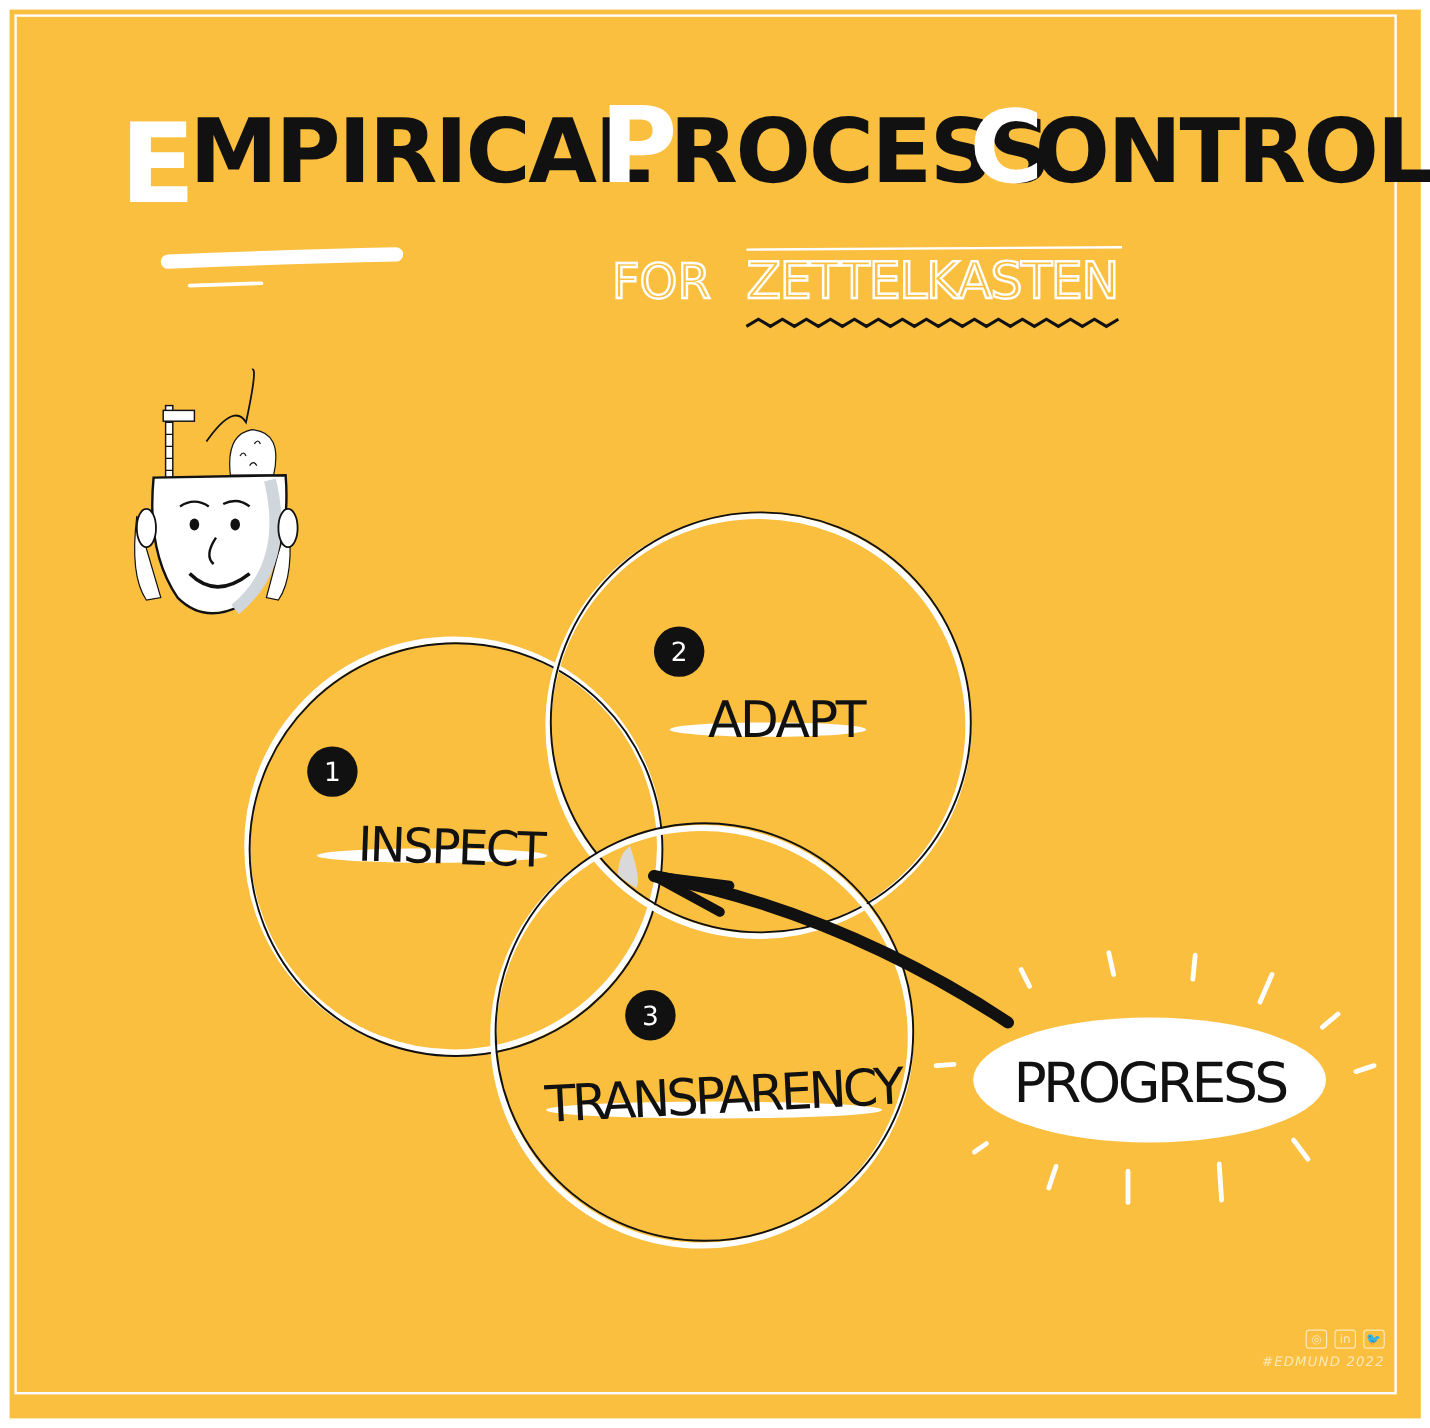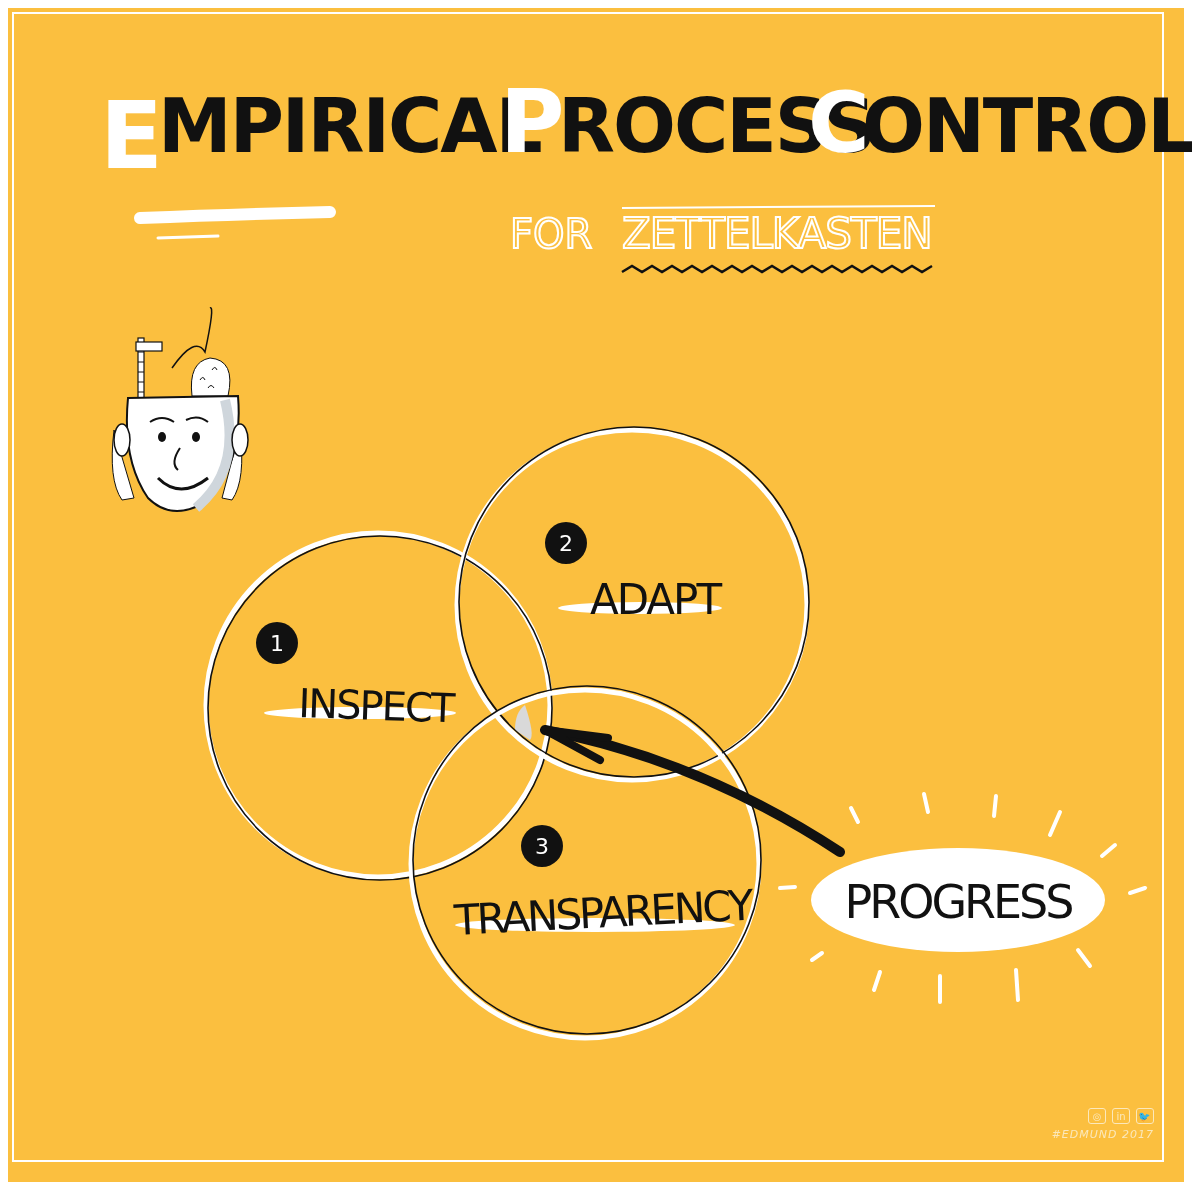--- a/index.html
+++ b/index.html
@@ -115,14 +115,14 @@
     </g>
   </g>
 </svg>
 
 <div class="footer">
   <div class="icons">
     <span class="ico">◎</span>
     <span class="ico">in</span>
     <span class="ico">🐦</span>
   </div>
-  <span class="sig">#EDMUND 2017</span>
+  <span class="sig">#EDMUND 2022</span>
 </div>
 
 </body></html>

